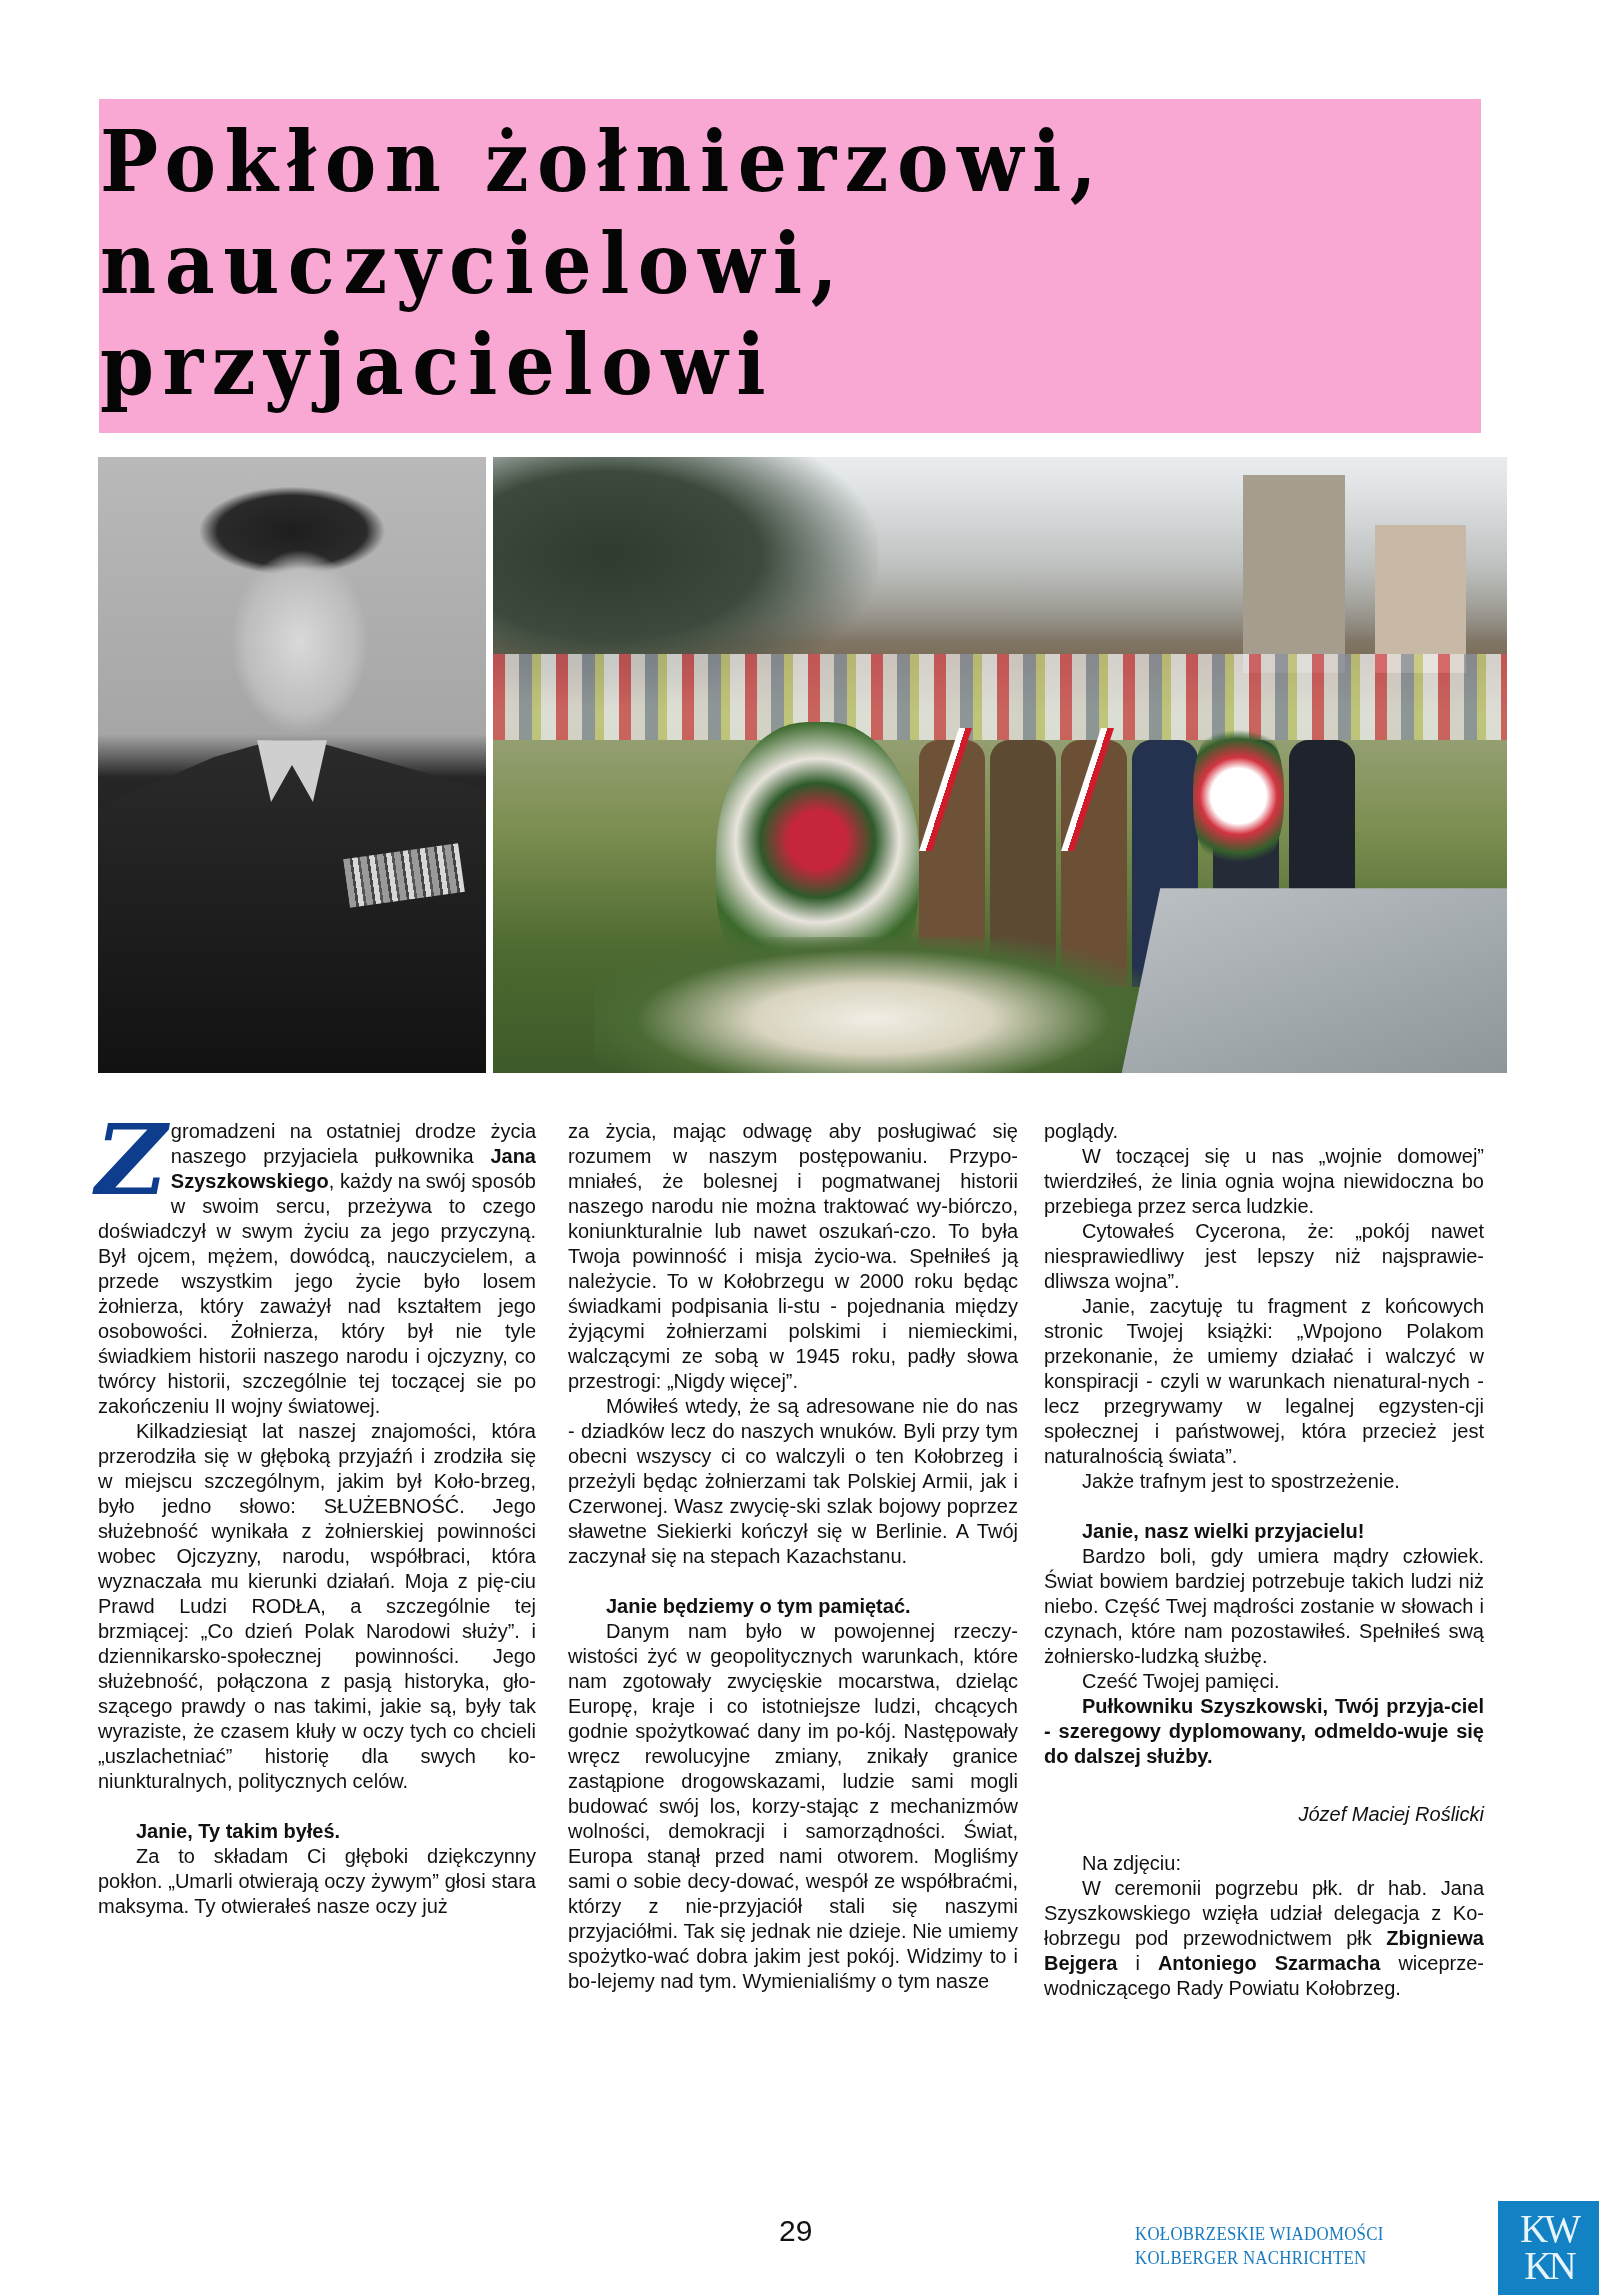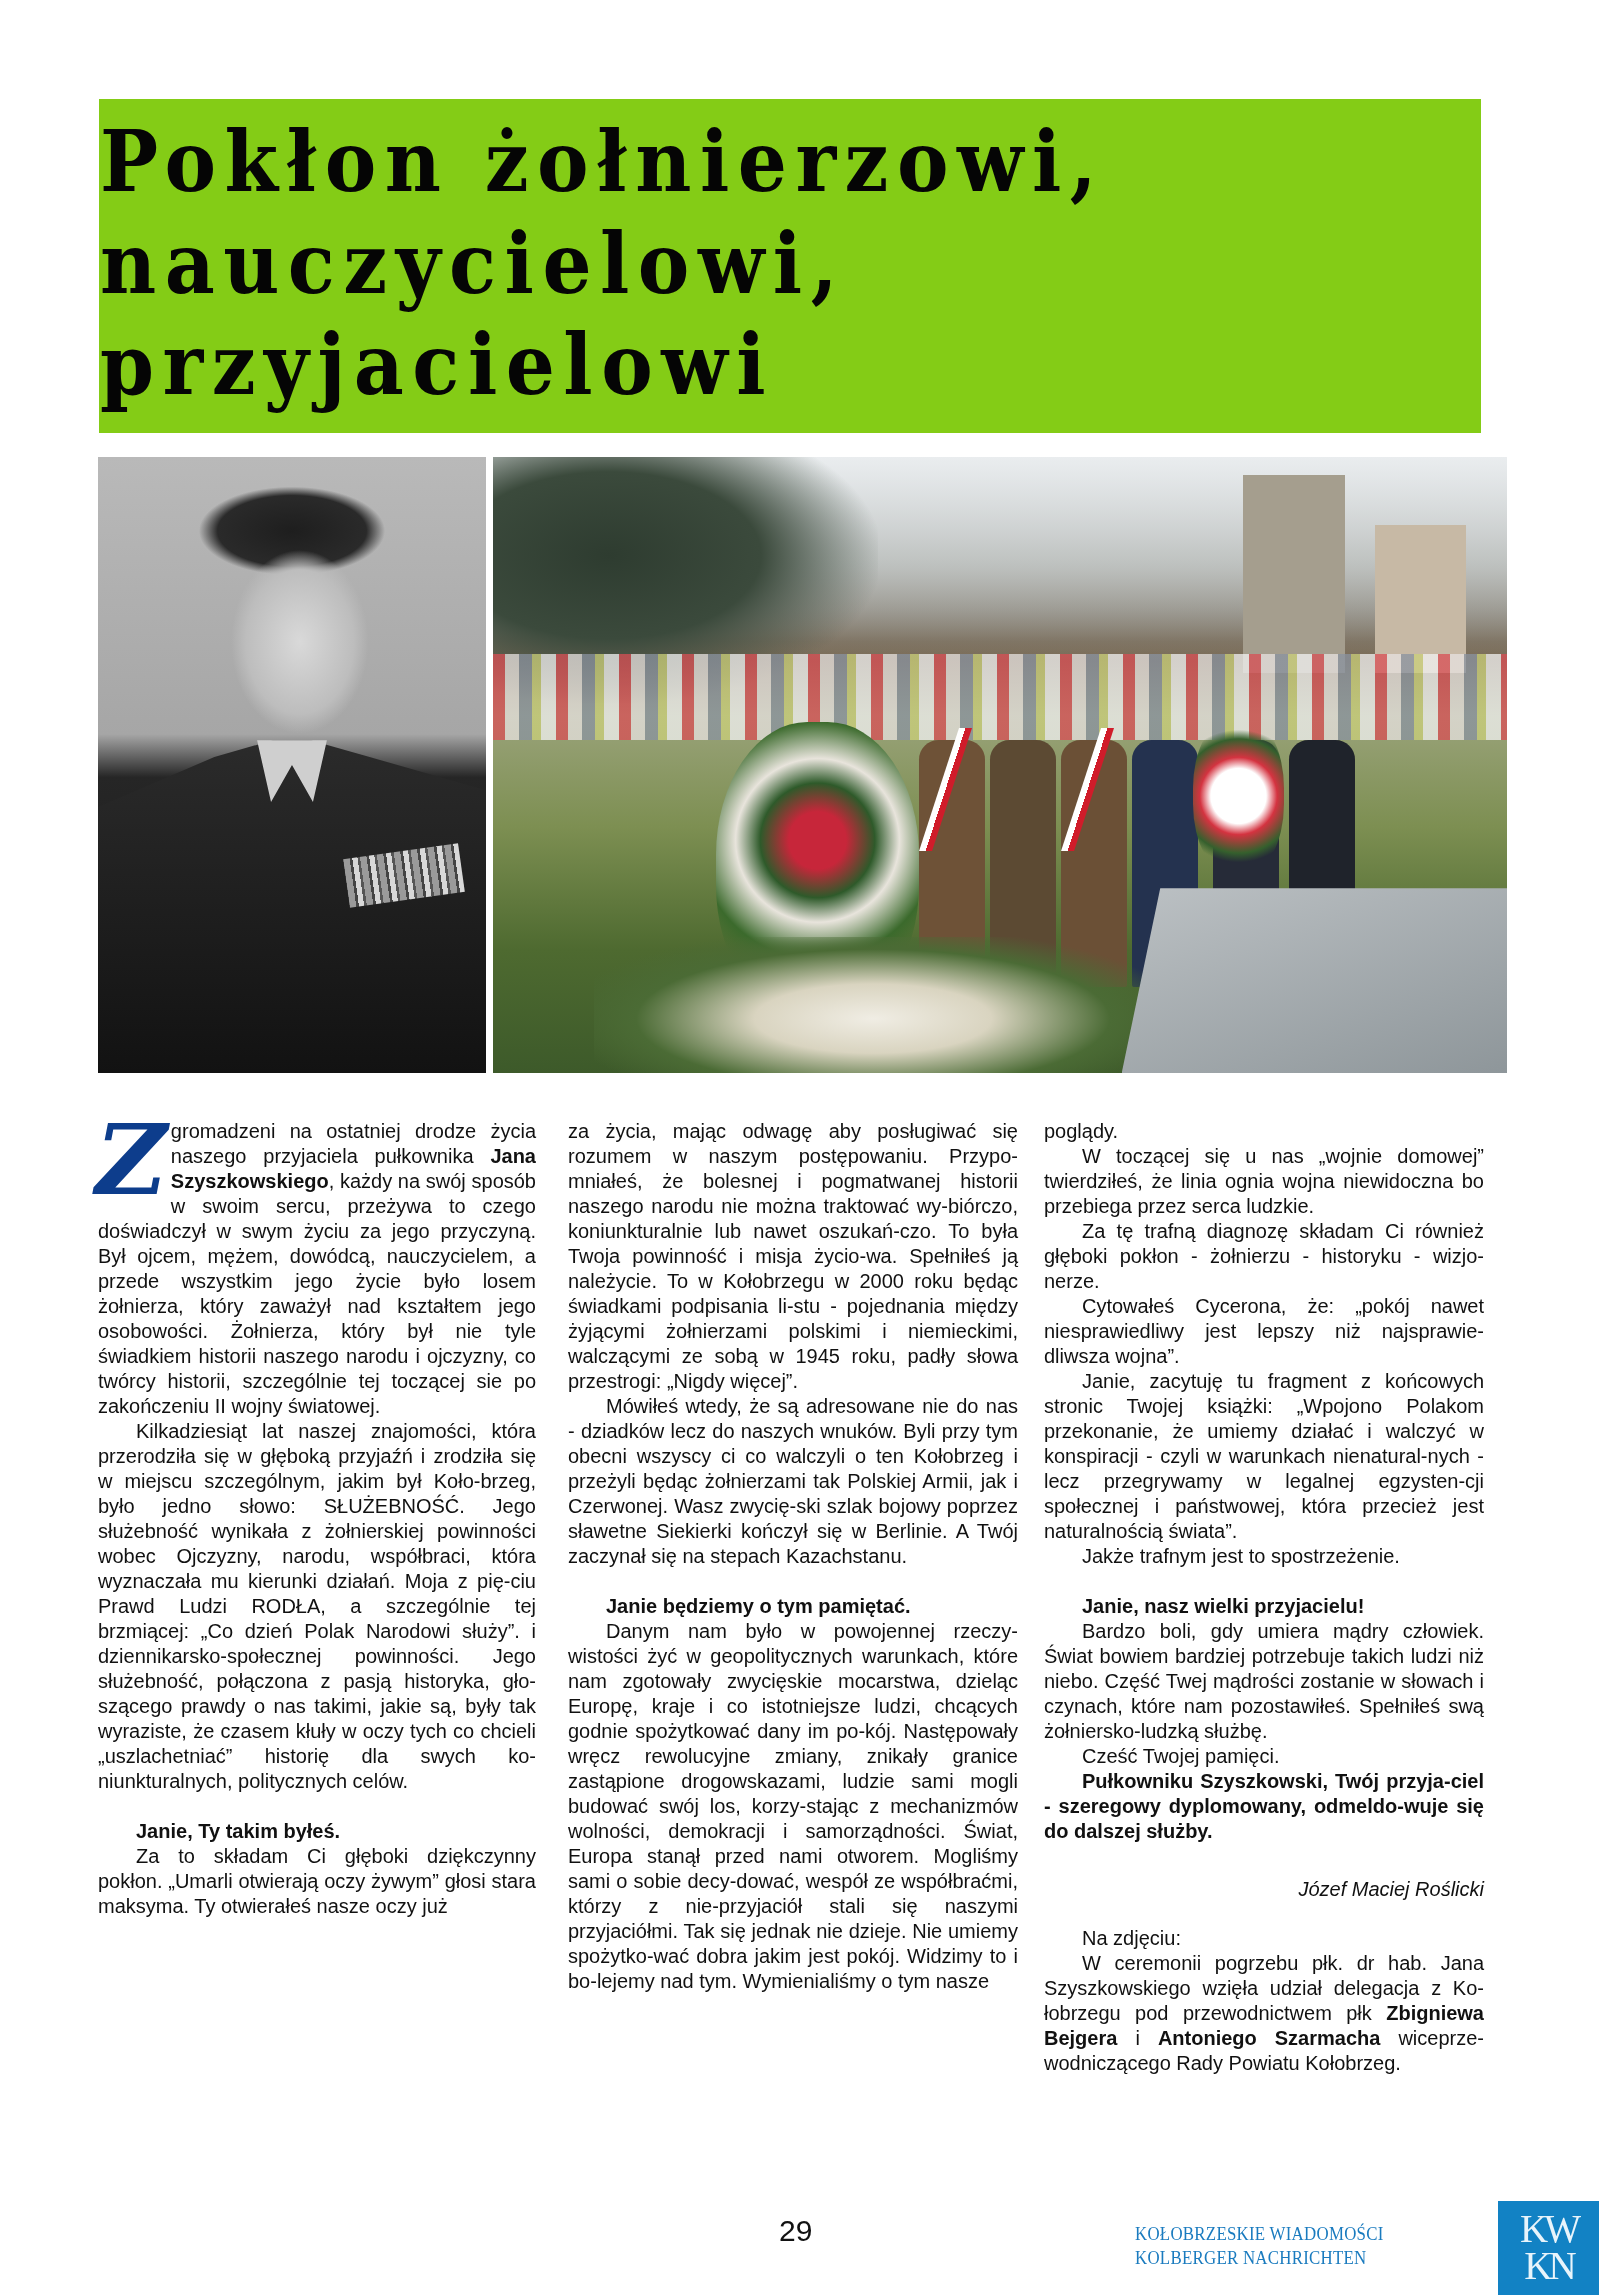--- a/index.html
+++ b/index.html
@@ -1,17 +1,17 @@
 <!DOCTYPE html>
 <html style="font-size:10.5px"><head>
 <meta charset="utf-8">
 <style>
   html, body { margin: 0; padding: 0; background: #ffffff; }
   body { width: 1600px; height: 2295px; position: relative; overflow: hidden; font-family: "Liberation Sans", sans-serif; color: #111; }
-  .title-box { position: absolute; left: 99px; top: 99px; width: 1382px; height: 334px; background: #84cc16; }
+  .title-box { position: absolute; left: 99px; top: 99px; width: 1382px; height: 334px; background: #f9a8d4; }
   .title-line { position: absolute; left: 0; font-family: "DejaVu Serif", serif; font-weight: bold; font-size: 84px; letter-spacing: 9.2px; color: #050505; white-space: nowrap; transform: scaleX(0.92); transform-origin: left top; }
   .t1 { top: 13px; left: 1.3px; }
   .t2 { top: 115px; left: 1.3px; }
   .t3 { top: 216px; left: 1.3px; }
 
   .photo { position: absolute; overflow: hidden; }
   .portrait { left: 98px; top: 457px; width: 388px; height: 616px;
     background:
       radial-gradient(ellipse 98px 131px at 52% 30%, #d9d9d9 0%, #bdbdbd 55%, transparent 70%),
       radial-gradient(ellipse 124px 59px at 50% 12%, #1e1e1e 0%, #2a2a2a 60%, transparent 75%),
@@ -105,21 +105,20 @@
   <div class="col c2">
     <p class="noindent">za życia, mając odwagę aby posługiwać się rozumem w naszym postępowaniu. Przypo-mniałeś, że bolesnej i pogmatwanej historii naszego narodu nie można traktować wy-biórczo, koniunkturalnie lub nawet oszukań-czo. To była Twoja powinność i misja życio-wa. Spełniłeś ją należycie. To w Kołobrzegu w 2000 roku będąc świadkami podpisania li-stu - pojednania między żyjącymi żołnierzami polskimi i niemieckimi, walczącymi ze sobą w 1945 roku, padły słowa przestrogi: „Nigdy więcej”.</p>
     <p>Mówiłeś wtedy, że są adresowane nie do nas - dziadków lecz do naszych wnuków. Byli przy tym obecni wszyscy ci co walczyli o ten Kołobrzeg i przeżyli będąc żołnierzami tak Polskiej Armii, jak i Czerwonej. Wasz zwycię-ski szlak bojowy poprzez sławetne Siekierki kończył się w Berlinie. A Twój zaczynał się na stepach Kazachstanu.</p>
     <p class="gap"><b>Janie będziemy o tym pamiętać.</b></p>
     <p>Danym nam było w powojennej rzeczy-wistości żyć w geopolitycznych warunkach, które nam zgotowały zwycięskie mocarstwa, dzieląc Europę, kraje i co istotniejsze ludzi, chcących godnie spożytkować dany im po-kój. Następowały wręcz rewolucyjne zmiany, znikały granice zastąpione drogowskazami, ludzie sami mogli budować swój los, korzy-stając z mechanizmów wolności, demokracji i samorządności. Świat, Europa stanął przed nami otworem. Mogliśmy sami o sobie decy-dować, wespół ze współbraćmi, którzy z nie-przyjaciół stali się naszymi przyjaciółmi. Tak się jednak nie dzieje. Nie umiemy spożytko-wać dobra jakim jest pokój. Widzimy to i bo-lejemy nad tym. Wymienialiśmy o tym nasze</p>
   </div>
 
   <div class="col c3">
     <p class="noindent">poglądy.</p>
     <p>W toczącej się u nas „wojnie domowej” twierdziłeś, że linia ognia wojna niewidoczna bo przebiega przez serca ludzkie.</p>
-    <p>Za tę trafną diagnozę składam Ci również głęboki pokłon - żołnierzu - historyku - wizjo-nerze.</p>
     <p>Cytowałeś Cycerona, że: „pokój nawet niesprawiedliwy jest lepszy niż najsprawie-dliwsza wojna”.</p>
     <p>Janie, zacytuję tu fragment z końcowych stronic Twojej książki: „Wpojono Polakom przekonanie, że umiemy działać i walczyć w konspiracji - czyli w warunkach nienatural-nych - lecz przegrywamy w legalnej egzysten-cji społecznej i państwowej, która przecież jest naturalnością świata”.</p>
     <p>Jakże trafnym jest to spostrzeżenie.</p>
     <p class="gap"><b>Janie, nasz wielki przyjacielu!</b></p>
     <p>Bardzo boli, gdy umiera mądry człowiek. Świat bowiem bardziej potrzebuje takich ludzi niż niebo. Część Twej mądrości zostanie w słowach i czynach, które nam pozostawiłeś. Spełniłeś swą żołniersko-ludzką służbę.</p>
     <p>Cześć Twojej pamięci.</p>
     <p><b>Pułkowniku Szyszkowski, Twój przyja-ciel - szeregowy dyplomowany, odmeldo-wuje się do dalszej służby.</b></p>
     <p class="right gap">Józef Maciej Roślicki</p>
     <p class="gap" style="margin-top:24px">Na zdjęciu:</p>
     <p><span>W ceremonii pogrzebu płk. dr hab. Jana Szyszkowskiego wzięła udział delegacja z Ko-łobrzegu pod przewodnictwem płk </span><b>Zbigniewa Bejgera</b><span> i </span><b>Antoniego Szarmacha</b><span> wiceprze-wodniczącego Rady Powiatu Kołobrzeg.</span></p>

